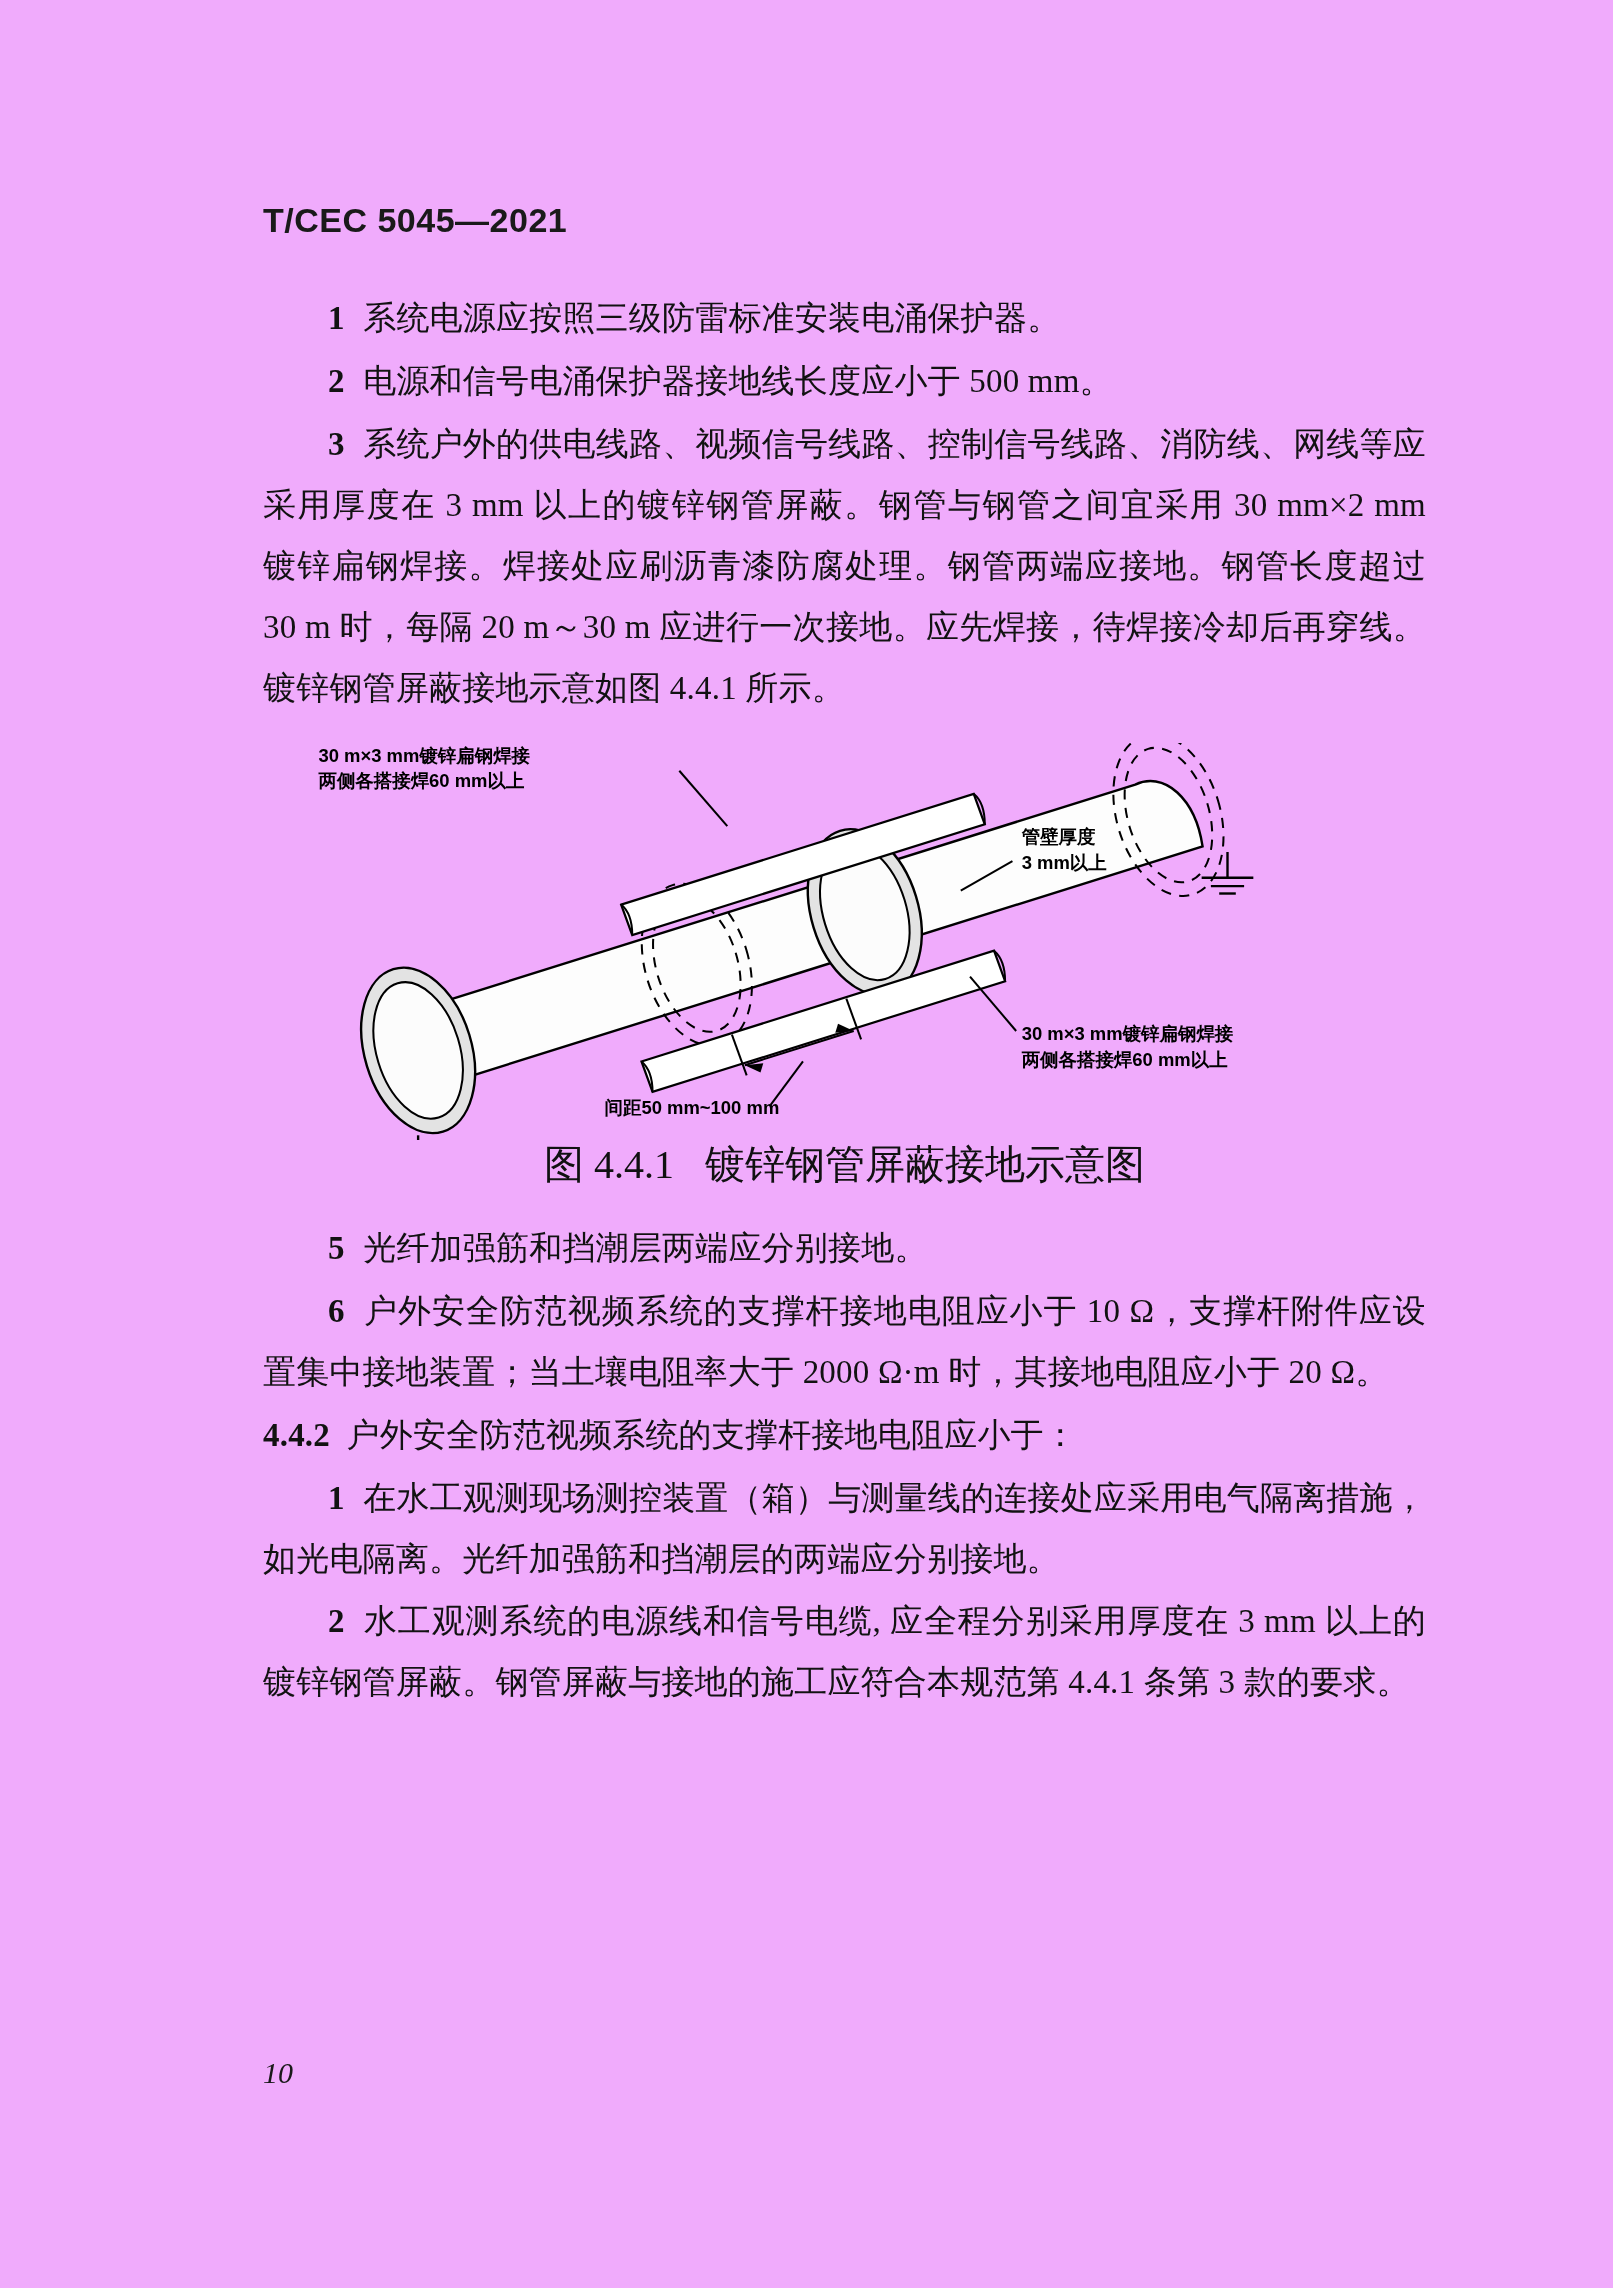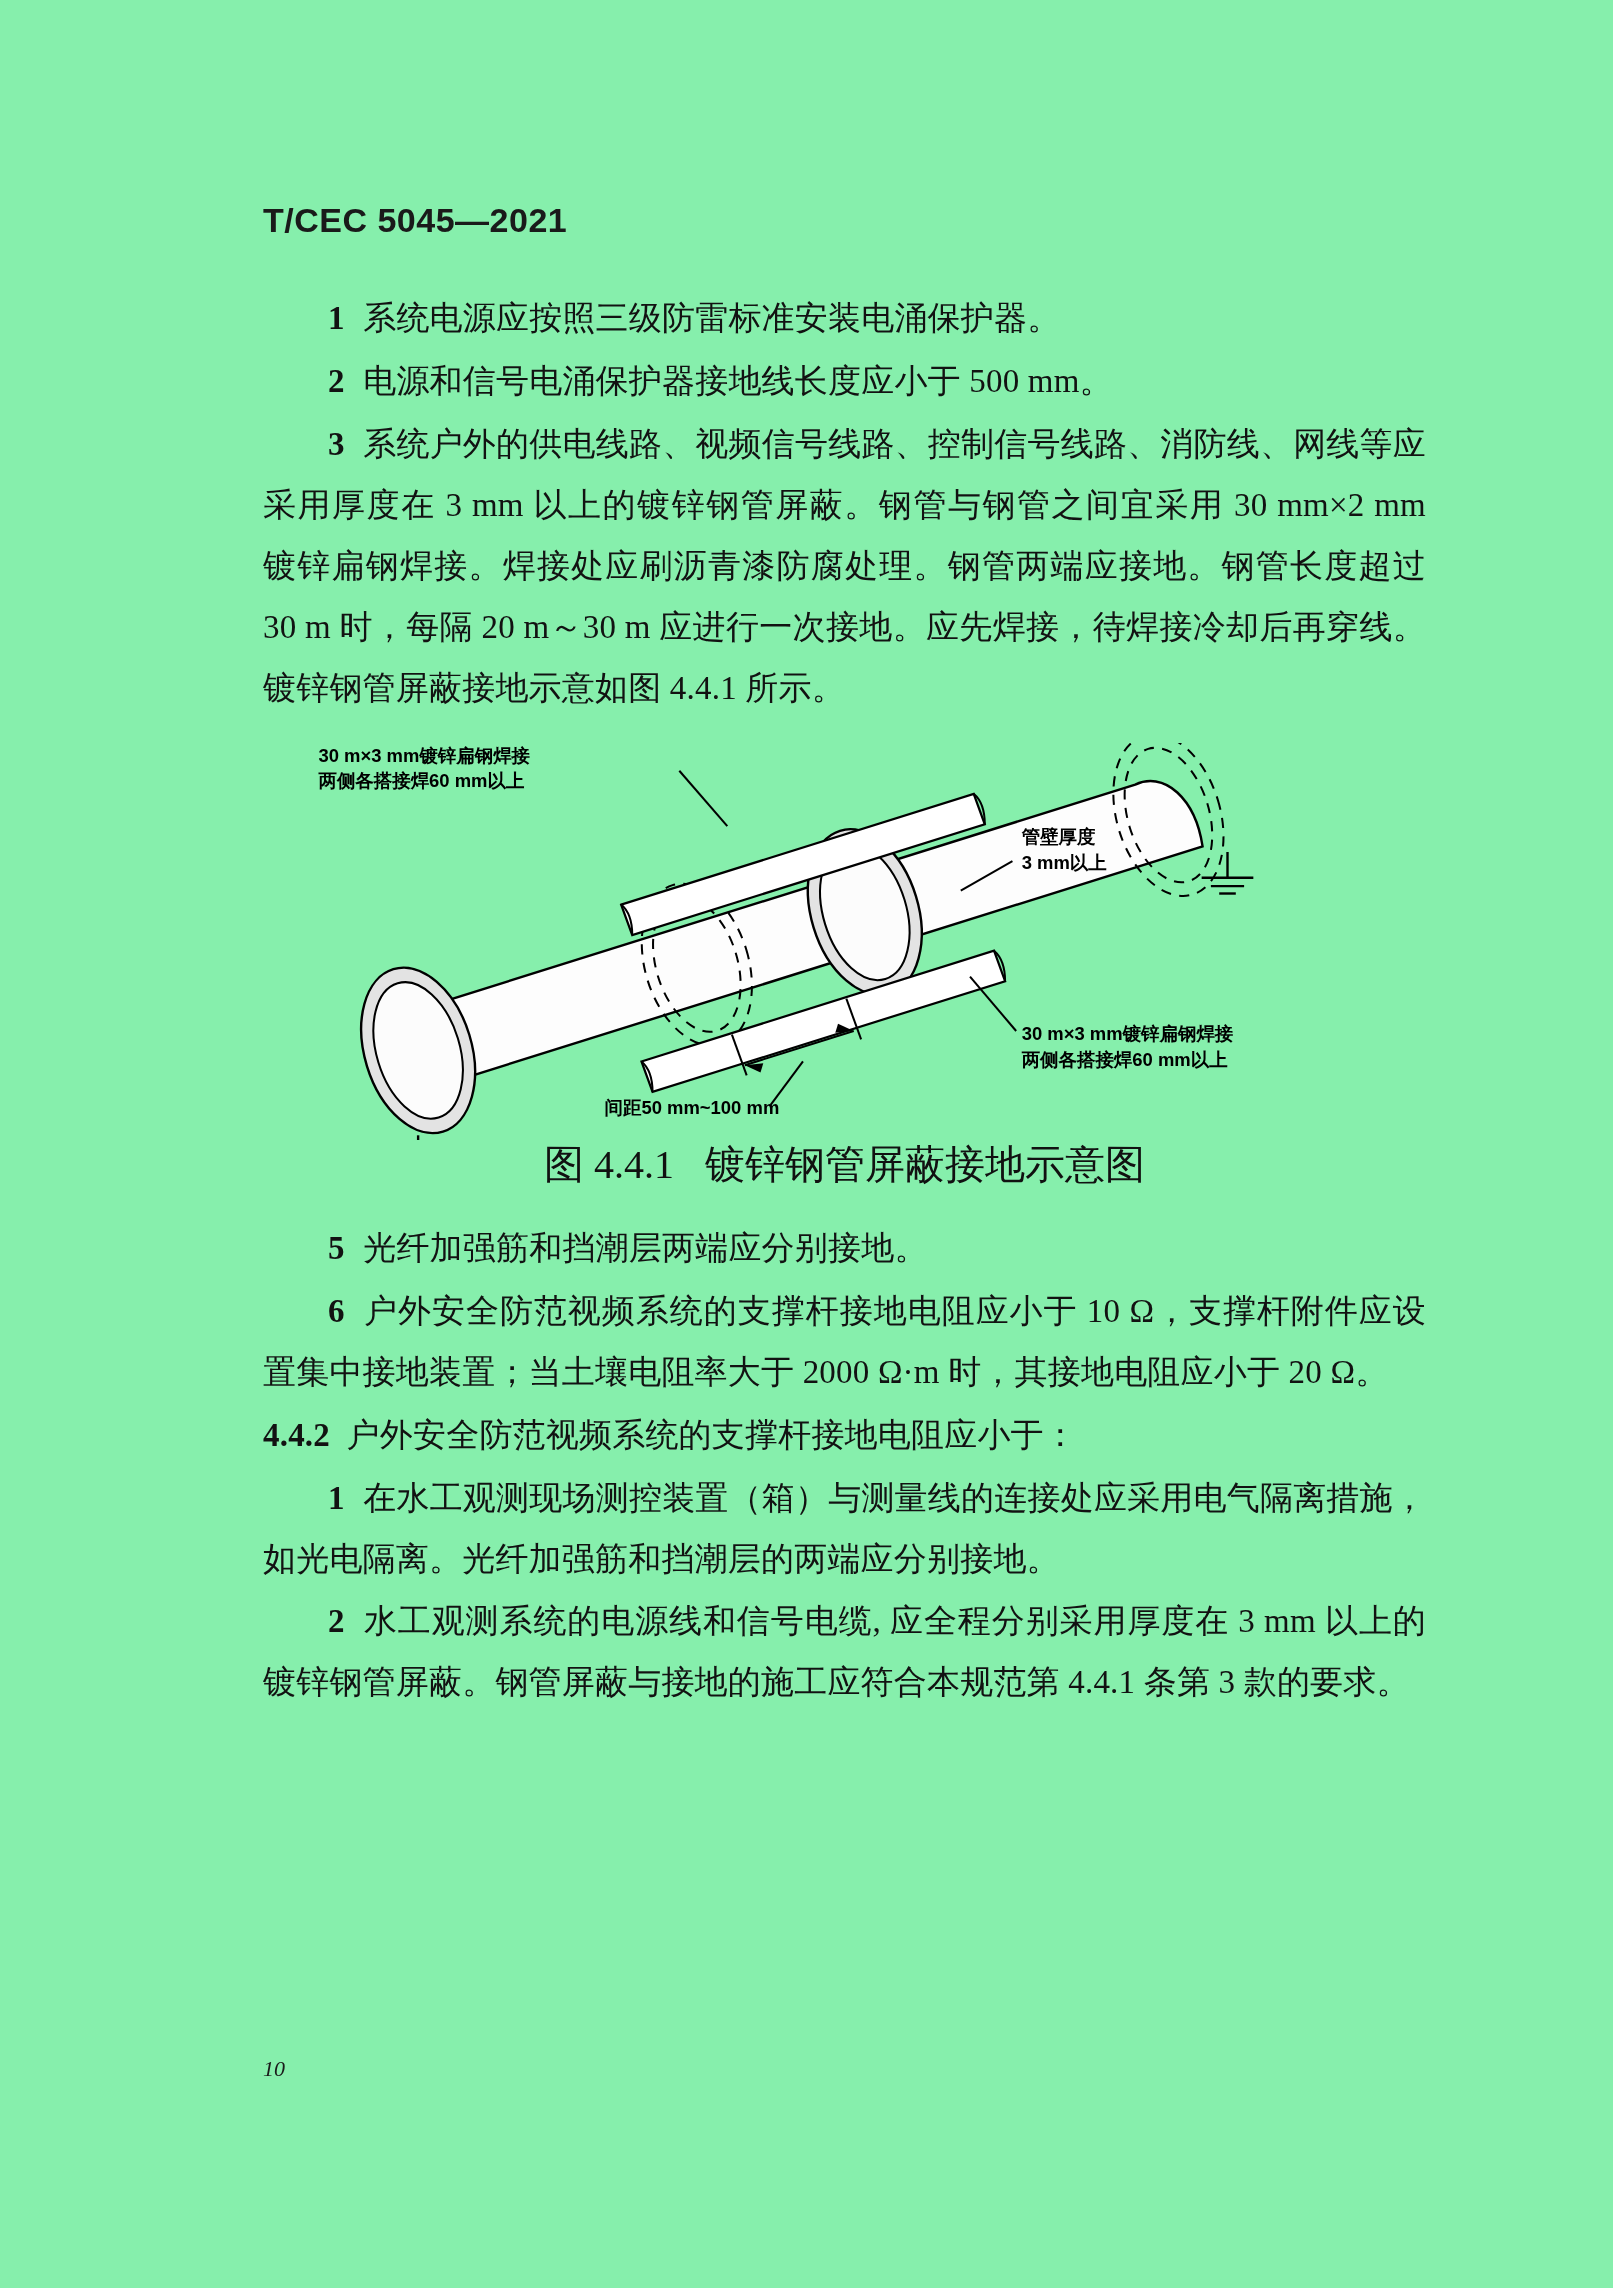--- a/index.html
+++ b/index.html
@@ -13,21 +13,21 @@
     font-family: "Liberation Serif", "DejaVu Serif", serif;
     color: #111111;
     position: relative;
     overflow: hidden;
   }
   .page {
     position: absolute;
     left: 0; top: 0;
     width: 1613px;
     height: 2289px;
-    background: #86efac;
+    background: #f0abfc;
   }
   .content {
     position: absolute;
     left: 263px;
     top: 201px;
     width: 1163px;
   }
 
   
   .running-header {
@@ -81,21 +81,21 @@
     margin-bottom: 31px;
     color: #111111;
   }
   .cap-gap { display: inline-block; width: 31px; }
 
   
   .folio {
     position: absolute;
     left: 263px;
     top: 2056px;
-    font-size: 22px;
+    font-size: 30px;
     font-style: italic;
     font-family: "Liberation Serif", serif;
     color: #1a1a1a;
   }
 
   .anno {
     font-family: "Liberation Sans", "DejaVu Sans", sans-serif;
     font-size: 20px;
     font-weight: 700;
     fill: #000000;

